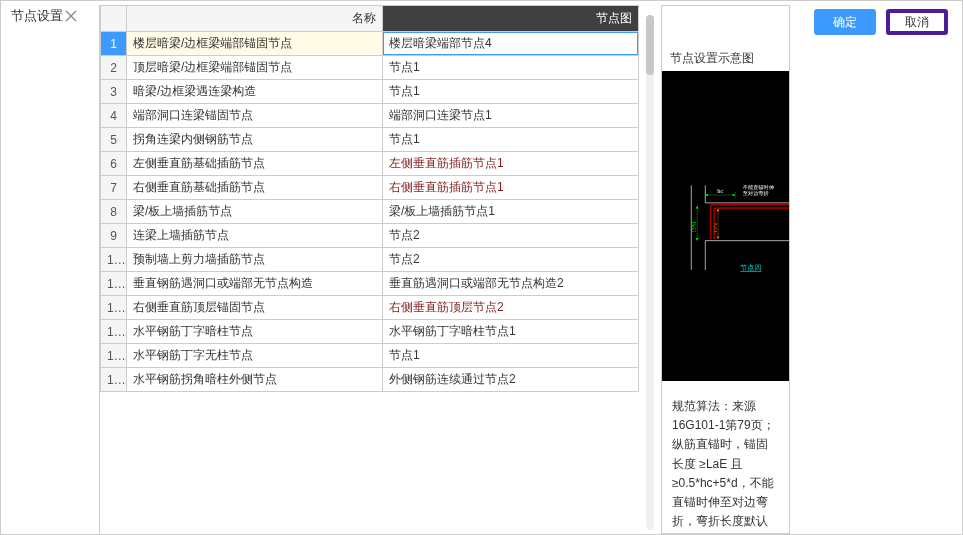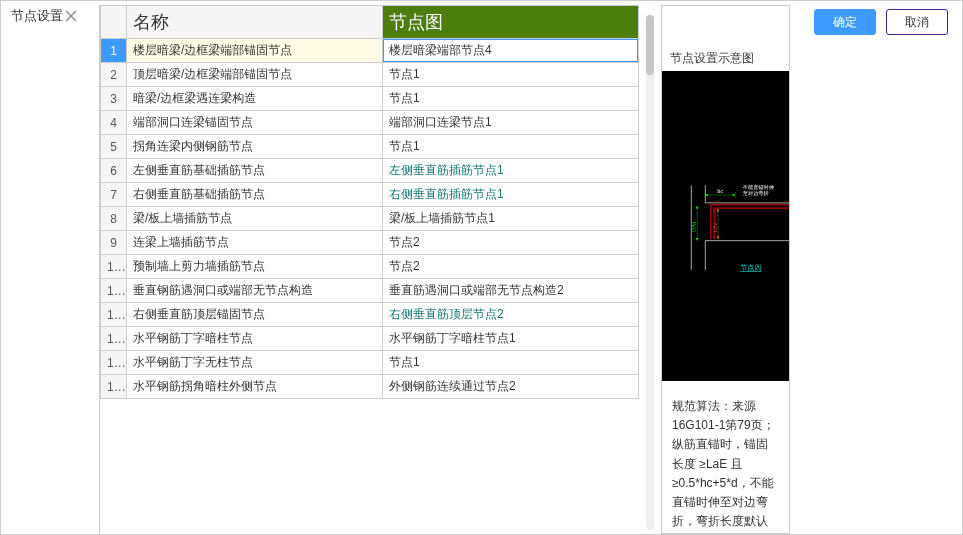--- a/index.html
+++ b/index.html
@@ -57,28 +57,28 @@
 table {
   border-collapse: collapse;
   width: 100%;
   table-layout: fixed;
 }
 th {
   background: #f5f5f5;
   border: 1px solid #ccc;
   padding: 4px 6px;
   font-weight: normal;
-  text-align: left;
-  font-size: 18px;
+  text-align: right;
+  font-size: 12px;
   position: sticky;
   top: 0;
 }
 th.col-idx { width: 26px; background:#f5f5f5;}
 th.col-name { background:#f5f5f5; }
-th.col-node { background: #4d7c0f; color: #fff; }
+th.col-node { background: #404040; color: #fff; }
 td {
   border: 1px solid #ccc;
   padding: 3px 6px;
   font-size: 12px;
   white-space: nowrap;
   overflow: hidden;
   text-overflow: ellipsis;
 }
 td.idx {
   text-align: center;
@@ -88,21 +88,21 @@
 }
 tr.selected td.idx {
   background: #3d9bff;
   color: #fff;
 }
 tr.selected td.name { background: #fffbe6; }
 tr.selected td.node {
   background: #fff;
   box-shadow: inset 0 0 0 1px #3d9bff;
 }
-td.node.link { color: #0f766e; cursor: pointer; }
+td.node.link { color: #7f1d1d; cursor: pointer; }
 .scroll-gutter {
   flex: 0 0 14px;
   display:flex;
   flex-direction:column;
   align-items:center;
   padding-top:6px;
 }
 .scroll-track {
   width:8px;
   flex:1;
@@ -149,21 +149,21 @@
 }
 .footer {
   display: flex;
   justify-content: flex-end;
   gap: 10px;
   padding: 8px 14px 10px 14px;
 }
 .btn {
   min-width: 62px;
   height: 26px;
-  border: 1px solid #4c1d95;
+  border: 4px solid #4c1d95;
   background: #fff;
   border-radius: 3px;
   font-size: 12px;
   cursor: pointer;
   display:flex;align-items:center;justify-content:center;
 }
 .btn.primary {
   background: #3d9bff;
   border-color: #3d9bff;
   color: #fff;

